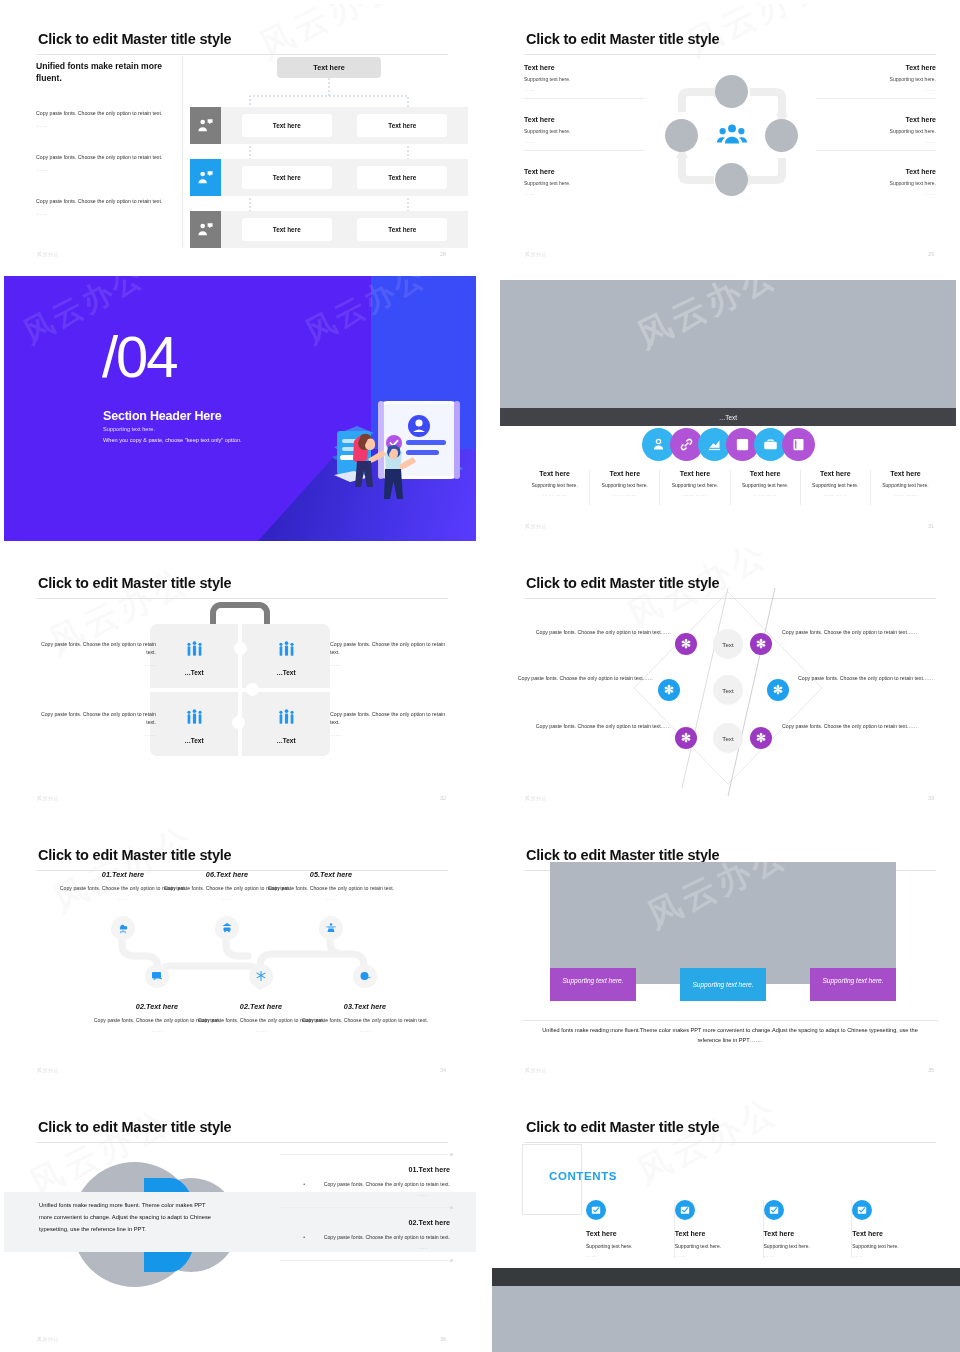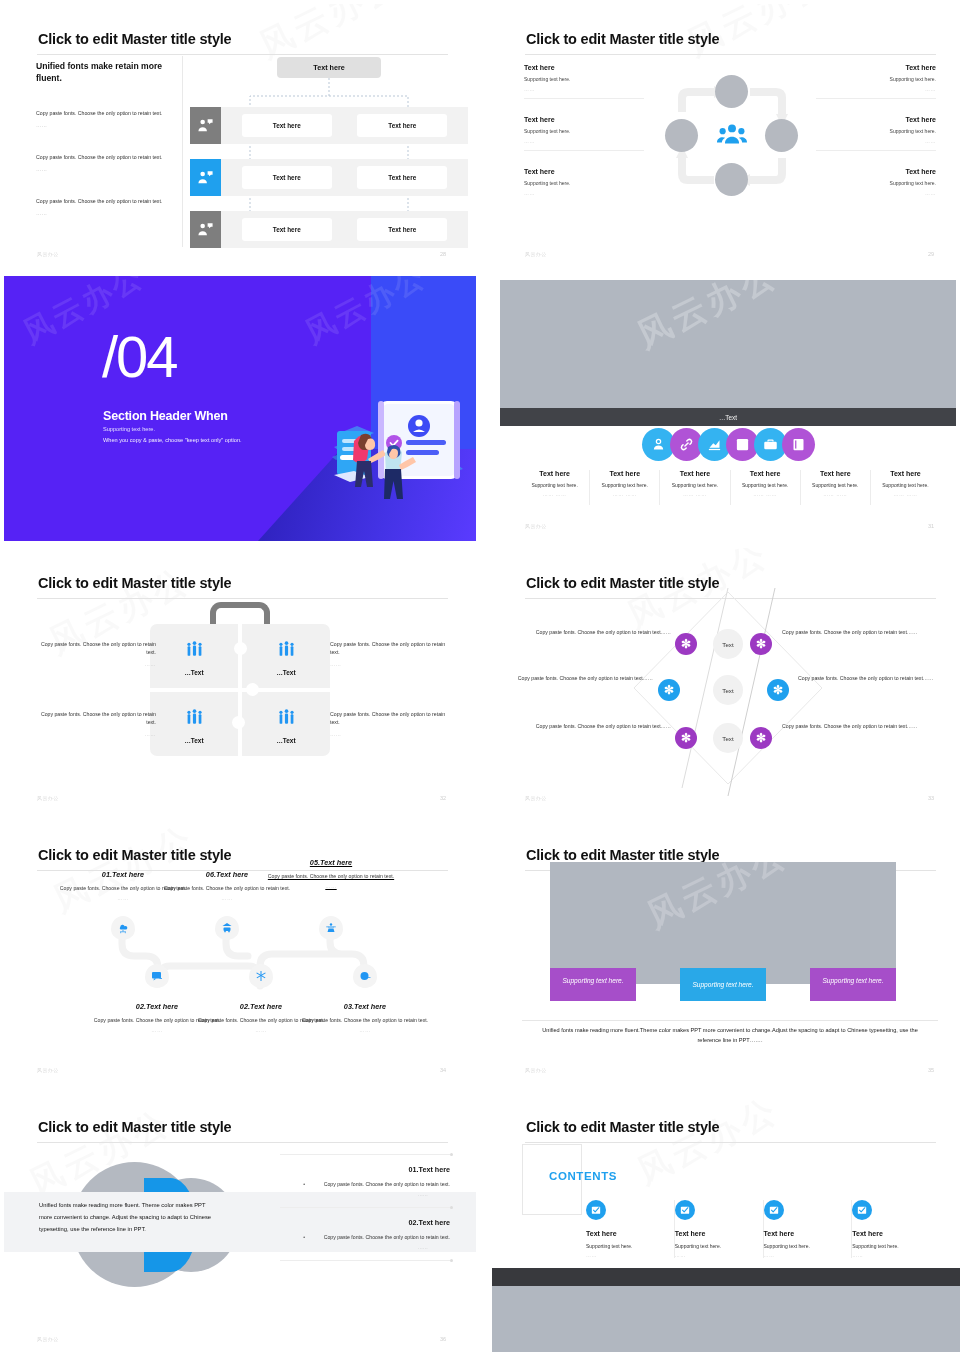--- a/index.html
+++ b/index.html
@@ -415,21 +415,21 @@
       <path d="M86 82 q8-5 15-9 l3 5 q-8 5-15 8z" fill="#ffc6a8"></path>
       <path d="M75 84 h14 l2 26 h-6 l-3-16 -3 16 h-6z" fill="#2b2e6b"></path>
       <path d="M103 76 q9-9 17-1 l-2 22 q-7 7-14 1z" fill="#bfe4f0"></path>
       <path d="M106 70 q8-5 12 2 q2 8-5 9 q-7 1-8-6z" fill="#2f4fa8"></path>
       <path d="M110 72 q6-1 6 4 q0 6-5 6 q-4 0-4-5z" fill="#ffc6a8"></path>
       <path d="M117 88 q8-5 14-8 l3 5 q-8 5-15 8z" fill="#ffc6a8"></path>
       <path d="M103 92 h16 l2 30 h-6 l-3.5-18 -3.5 18 h-6z" fill="#1d2a66"></path>
     </svg>
 
     <div class="sec-num">/04</div>
-    <div class="sec-h">Section Header When</div>
+    <div class="sec-h">Section Header Here</div>
     <div class="sec-s1">Supporting text here.</div>
     <div class="sec-s2">When you copy &amp; paste, choose "keep text only" option.</div>
   </div>
 
   <div class="slide">
     <div class="s31-img"></div>
     <div class="wm" style="left:140px;top:6px;color:rgba(255,255,255,.25);">风云办公</div>
     <div class="s31-bar">
       <span>…Text</span>
     </div>
@@ -653,21 +653,21 @@
     <div class="s34-col" style="left:54px;top:50px;">
       <div class="s34-num">01.Text here</div>
       <div class="s34-p">Copy paste fonts. Choose the only option to retain text.</div>
       <div class="s34-d">……</div>
     </div>
     <div class="s34-col" style="left:158px;top:50px;">
       <div class="s34-num">06.Text here</div>
       <div class="s34-p">Copy paste fonts. Choose the only option to retain text.</div>
       <div class="s34-d">……</div>
     </div>
-    <div class="s34-col" style="left:262px;top:38px;text-decoration:underline;">
+    <div class="s34-col" style="left:262px;top:50px;">
       <div class="s34-num">05.Text here</div>
       <div class="s34-p">Copy paste fonts. Choose the only option to retain text.</div>
       <div class="s34-d">……</div>
     </div>
 
     <div class="s34-pin" style="left:107px;top:96px;">
       <svg viewBox="0 0 24 24" fill="currentColor">
           <path d="M6.5 10a4.5 4.5 0 018.8-1.3A3.5 3.5 0 1116 15H7a3.5 3.5 0 01-.5-5z"></path>
           <path d="M11.2 16h1.6v3h-1.6z"></path>
           <path d="M6 19h12v1.4H6z"></path>

